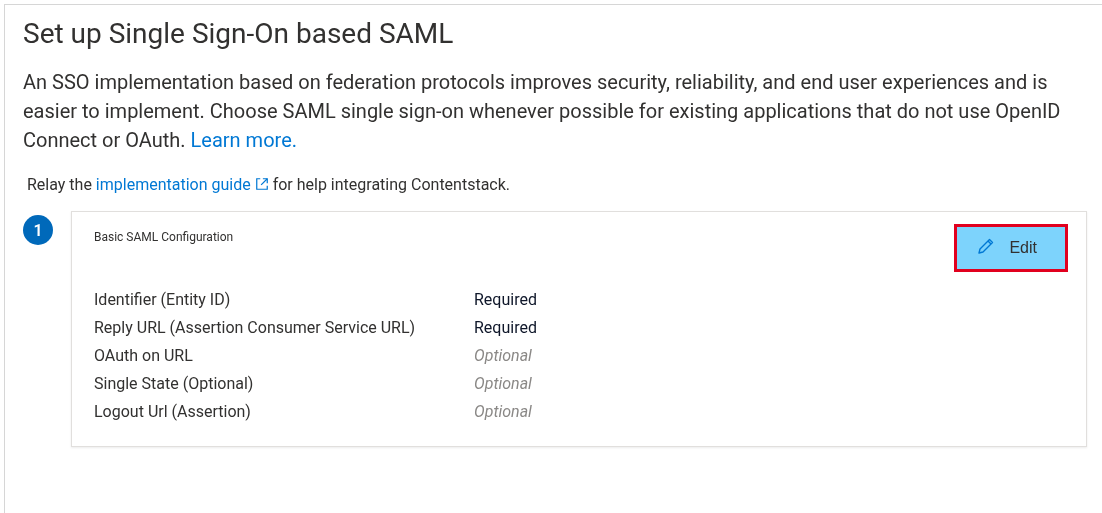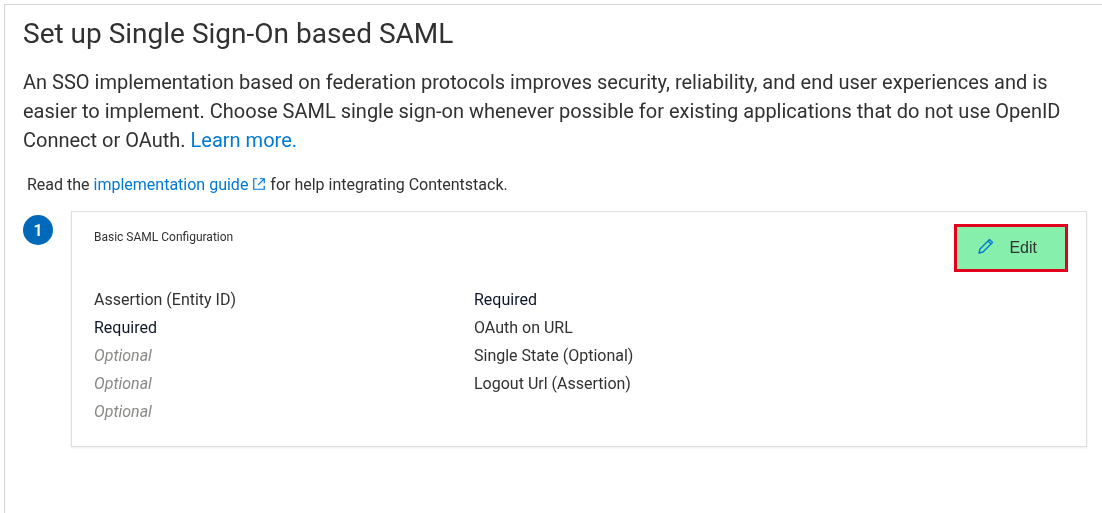--- a/index.html
+++ b/index.html
@@ -78,21 +78,21 @@
       font-weight: 400;
       color: #323130;
     }
     .edit-btn {
       border: 3px solid #e1001e;
       padding: 10px 28px 10px 20px;
       display: flex;
       align-items: center;
       gap: 14px;
       cursor: pointer;
-      background: #86efac;
+      background: #7dd3fc;
       font-size: 16px;
       color: #323130;
       margin-top: -6px;
       margin-right: -4px;
     }
     .fields {
       display: grid;
       grid-template-columns: 380px auto;
       row-gap: 4px;
       font-size: 16px;
@@ -108,21 +108,21 @@
 <div class="page">
 
   <h1 class="page-title">Set up Single Sign-On based SAML</h1>
 
   <p class="intro">
     <span>An SSO implementation based on federation protocols improves security, reliability, and end user experiences and is easier to implement. Choose SAML single sign-on whenever possible for existing applications that do not use OpenID Connect or OAuth. </span>
     <a href="#">Learn more.</a>
   </p>
 
   <p class="help">
-    <span>Read the </span>
+    <span>Relay the </span>
     <a href="#">
       <span>implementation guide</span>
       <span class="ext-icon">
         <svg width="14" height="14" viewBox="0 0 16 16" fill="none">
           <path d="M6 2H2v12h12v-4" stroke="#0078d4" stroke-width="1.4" fill="none"></path>
           <path d="M9 2h5v5" stroke="#0078d4" stroke-width="1.4" fill="none"></path>
           <path d="M14 2L7 9" stroke="#0078d4" stroke-width="1.4"></path>
         </svg>
       </span>
     </a>
@@ -140,23 +140,24 @@
             <svg width="18" height="18" viewBox="0 0 18 18" fill="none">
               <path d="M12.5 2.5l3 3L6 15l-4 1 1-4 9.5-9.5z" stroke="#0078d4" stroke-width="1.4" stroke-linejoin="round" fill="none"></path>
               <path d="M11 4l3 3" stroke="#0078d4" stroke-width="1.4"></path>
             </svg>
           </span>
           <span>Edit</span>
         </button>
       </div>
 
       <div class="fields">
-        <div class="field-label">Assertion (Entity ID)</div>
+        <div class="field-label">Identifier (Entity ID)</div>
         <div class="required">Required</div>
 
+        <div class="field-label">Reply URL (Assertion Consumer Service URL)</div>
         <div class="required">Required</div>
 
         <div class="field-label">OAuth on URL</div>
         <div class="optional">Optional</div>
 
         <div class="field-label">Single State (Optional)</div>
         <div class="optional">Optional</div>
 
         <div class="field-label">Logout Url (Assertion)</div>
         <div class="optional">Optional</div>

